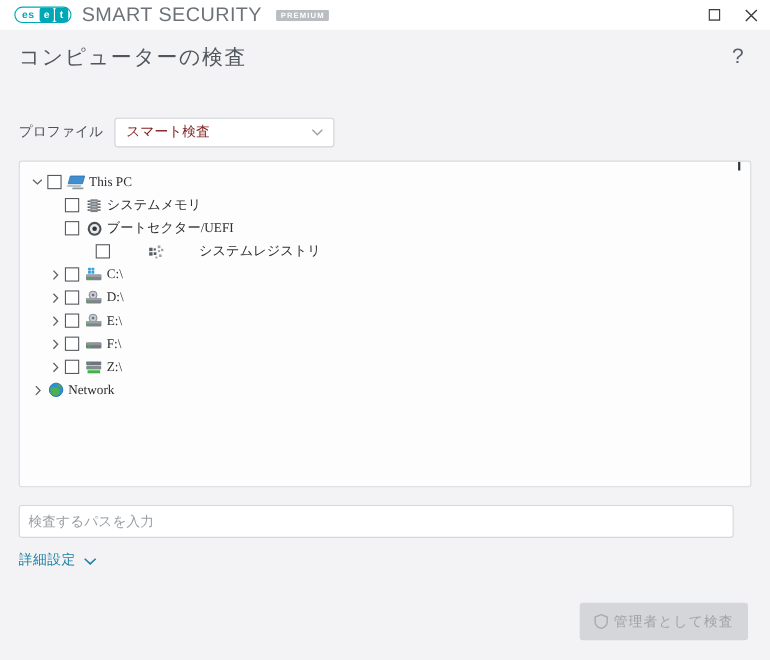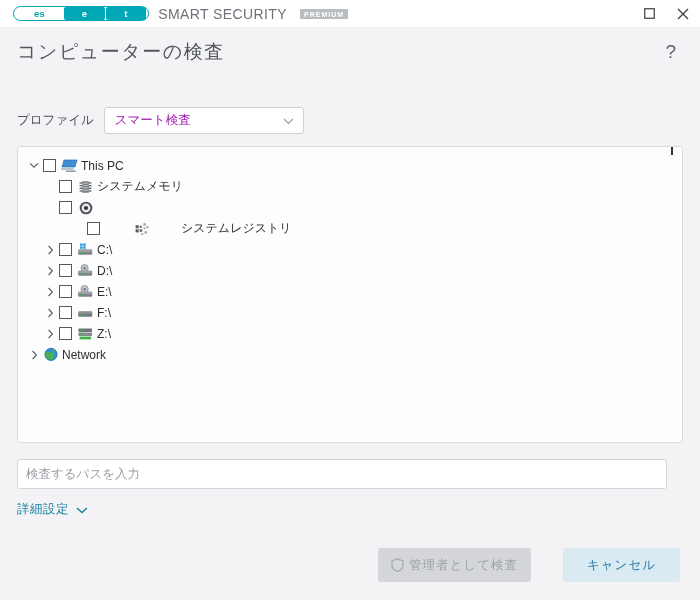--- a/index.html
+++ b/index.html
@@ -20,25 +20,25 @@
   }
   .brand{ display:flex; align-items:center; padding-left:13px; gap:9px; }
   .eset-logo{
     display:inline-flex; align-items:center; justify-content:center;
     height:15px; padding:0 2px;
     border:1.6px solid #00a7b5; border-radius:8px;
     background:#ffffff;
   }
   .eset-logo .seg{
     font-size:9.5px; font-weight:bold; letter-spacing:.3px;
-    line-height:11px; padding:1px 18px; color:#00a7b5;
+    line-height:11px; padding:1px 4px; color:#00a7b5;
   }
   .eset-logo .seg.inv{ background:#00a7b5; color:#ffffff; border-radius:2px; margin:0 .5px; }
   .suite-name{
-    font-size:14px; color:#6d7278; letter-spacing:.4px; font-weight:300;
+    font-size:18px; color:#6d7278; letter-spacing:.4px; font-weight:300;
   }
   .premium-badge{
     background:#b9bcc1; color:#ffffff;
     font-size:7px; font-weight:bold; letter-spacing:1px;
     padding:2px 4px 1px 4px; border-radius:1px;
     margin-left:4px;
   }
   .wincontrols{ position:absolute; right:0; top:0; height:27px; display:flex; }
   .wbtn{
     width:34px; height:27px; display:flex; align-items:center; justify-content:center;
@@ -64,21 +64,21 @@
     display:flex; align-items:center; gap:10px;
     padding:0 0 0 17px; height:34px; margin-top:27px;
   }
   .profile-label{ font-size:12.5px; color:#4c5258; }
   .profile-select{
     width:200px; height:27px;
     border:1px solid #cfd2d6; border-radius:3px; background:#ffffff;
     display:flex; align-items:center; justify-content:space-between;
     padding:0 9px 0 10px; cursor:default;
   }
-  .profile-select .val{ font-size:12.5px; color:#a21caf; }
+  .profile-select .val{ font-size:12.5px; color:#7f1d1d; }
   .chev{ color:#9aa0a6; }
 
   
   .tree-box{
     margin:9px 17px 0 17px;
     height:297px;
     background:#fdfdfd;
     border:1px solid #d8dbde;
     border-radius:3px;
     position:relative;
@@ -94,21 +94,21 @@
   .twisty{
     width:16px; display:flex; align-items:center; justify-content:center;
     color:#5c6166; flex:0 0 16px;
   }
   .twisty.none{ visibility:hidden; }
   .cbx{
     width:13px; height:13px; border:1.4px solid #56595e; background:#ffffff;
     margin:0 5px 0 1px; flex:0 0 13px;
   }
   .ticon{ width:17px; height:16px; margin-right:3px; display:flex; align-items:center; justify-content:center; flex:0 0 17px;}
-  .tlabel{ font-size:12px; color:#2c2f33; white-space:nowrap; }
+  .tlabel{ font-size:12px; color:#2c2f33; white-space:nowrap;font-family:Liberation Serif, serif; }
 
   
   .path-input{
     margin:16px 33px 0 17px; height:30px;
     border:1px solid #d4d7da; border-radius:3px; background:#ffffff;
     display:flex; align-items:center; padding-left:8px;
   }
   .path-input .ph{ font-size:12.5px; color:#9a9fa4; }
 
   
@@ -228,20 +228,21 @@
       <div class="trow" style="padding-left: 24px;">
         <span class="twisty none"></span>
         <span class="cbx"></span>
         <span class="ticon">
           <svg width="14" height="14" viewBox="0 0 14 14">
             <circle cx="7" cy="7" r="6.3" fill="#4c5055"></circle>
             <circle cx="7" cy="7" r="4.4" fill="#e8eaec"></circle>
             <circle cx="7" cy="7" r="2.1" fill="#30343a"></circle>
           </svg>
         </span>
+        <span class="tlabel">ブートセクター/UEFI</span>
       </div>
       <div class="trow" style="padding-left: 24px; gap: 28px;">
         <span class="twisty none"></span>
         <span class="cbx"></span>
         <span class="ticon">
           <svg width="14" height="14" viewBox="0 0 14 14">
             <g fill="#5a5f65">
               <rect x="0.6" y="3.2" width="3.1" height="3.1"></rect>
               <rect x="0.6" y="7.3" width="3.1" height="3.1"></rect>
               <rect x="4.7" y="7.3" width="2.5" height="2.5"></rect>
@@ -386,16 +387,13 @@
 
 <div class="btn-row">
   <div class="btn disabled" id="btn-admin">
     <span class="shield">
       <svg width="13" height="14" viewBox="0 0 13 14">
           <path d="M6.5 .8 L12 3 V7.2 C12 10.4 9.6 12.4 6.5 13.3 C3.4 12.4 1 10.4 1 7.2 V3 Z" fill="none" stroke="#a8acb1" stroke-width="1.3"></path>
         </svg>
     </span>
     <span>管理者として検査</span>
   </div>
-  <div class="btn cancel" id="btn-cancel">
-    <span>キャンセル</span>
-  </div>
 </div>
 
 </body></html>

